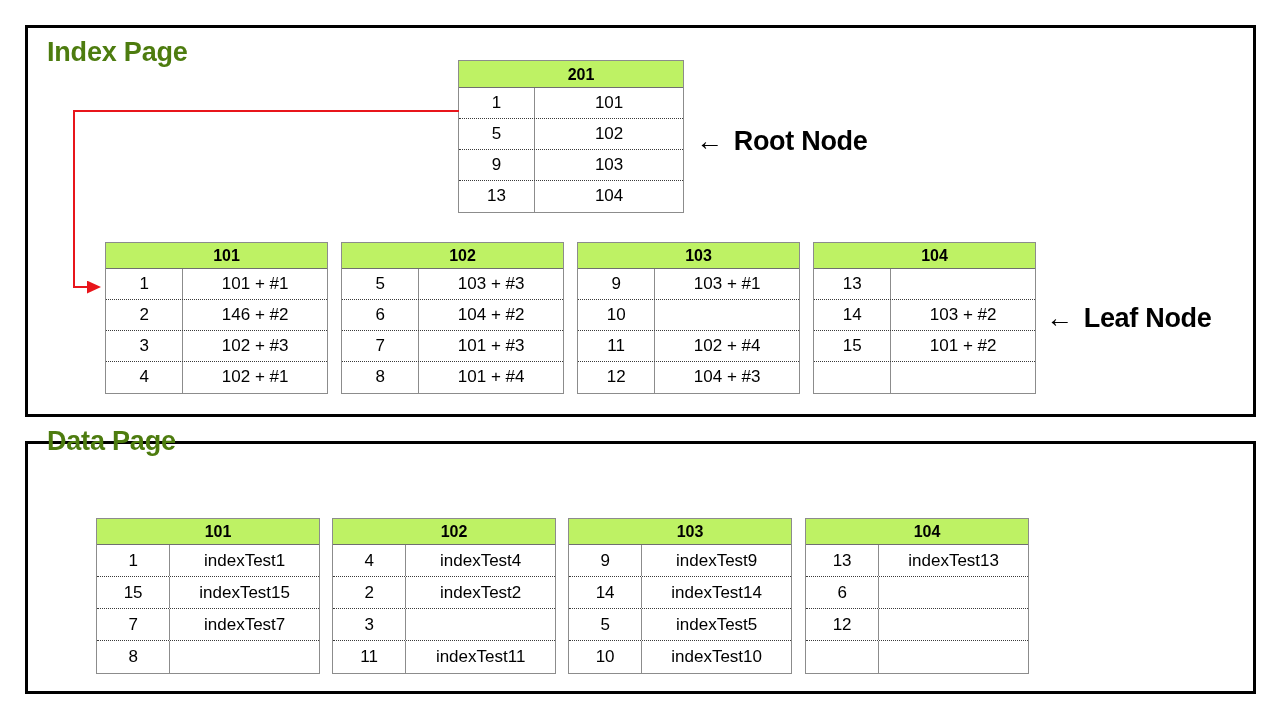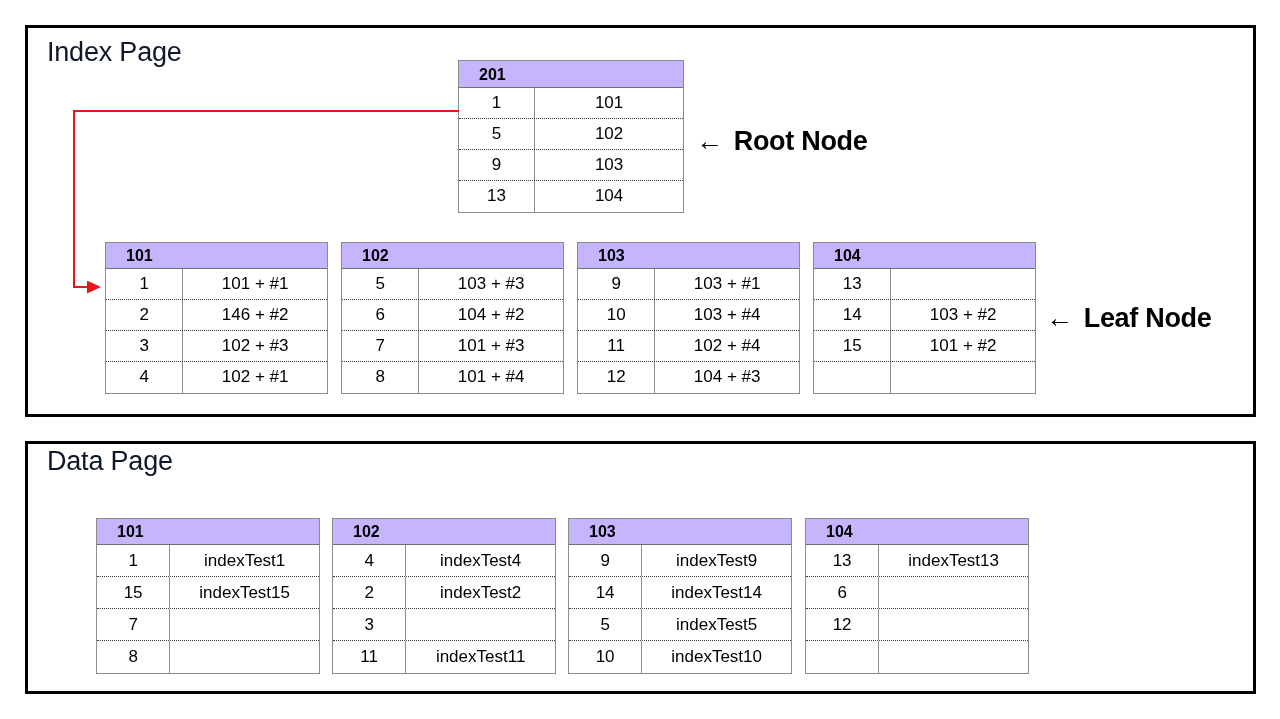--- a/index.html
+++ b/index.html
@@ -31,40 +31,41 @@
   #data-page-frame {
     left: 25px;
     top: 441px;
     width: 1231px;
     height: 253px;
   }
 
   .page-title {
     position: absolute;
     font-size: 27px;
-    font-weight: normal;
+    font-weight: bold;
     letter-spacing: -0.2px;
-    color: #0f172a;
+    color: #4d7c0f;
   }
   #index-page-title { left: 47px; top: 37px; }
-  #data-page-title  { left: 47px; top: 446px; }
+  #data-page-title  { left: 47px; top: 426px; }
 
   
   .node {
     position: absolute;
     box-sizing: border-box;
     border: 1px solid #8c8c8c;
     background: #ffffff;
   }
   .node .nhead {
     height: 26px;
     line-height: 26px;
+    text-align: center;
     font-weight: bold;
     font-size: 16px;
-    background: #c4b5fd;
+    background: #bef264;
     border-bottom: 1px solid #6f6f6f;
     box-sizing: border-box;
     padding-left: 20px;
   }
   .node .nrow {
     display: flex;
     height: 31px;
     box-sizing: border-box;
     border-bottom: 1px dotted #3a3a3a;
   }
@@ -209,21 +210,20 @@
 </div>
 
 <div class="node leaf-node" id="leaf-node-103">
   <div class="nhead">103</div>
   <div class="nrow">
     <div class="ckey">9</div>
     <div class="cval">103 + #1</div>
   </div>
   <div class="nrow">
     <div class="ckey">10</div>
-    <div class="cval">103 + #4</div>
   </div>
   <div class="nrow">
     <div class="ckey">11</div>
     <div class="cval">102 + #4</div>
   </div>
   <div class="nrow">
     <div class="ckey">12</div>
     <div class="cval">104 + #3</div>
   </div>
 </div>
@@ -273,20 +273,21 @@
   <div class="nrow">
     <div class="ckey">1</div>
     <div class="cval">indexTest1</div>
   </div>
   <div class="nrow">
     <div class="ckey">15</div>
     <div class="cval">indexTest15</div>
   </div>
   <div class="nrow">
     <div class="ckey">7</div>
+    <div class="cval">indexTest7</div>
   </div>
   <div class="nrow">
     <div class="ckey">8</div>
   </div>
 </div>
 
 <div class="node data-node" id="data-node-102">
   <div class="nhead">102</div>
   <div class="nrow">
     <div class="ckey">4</div>

